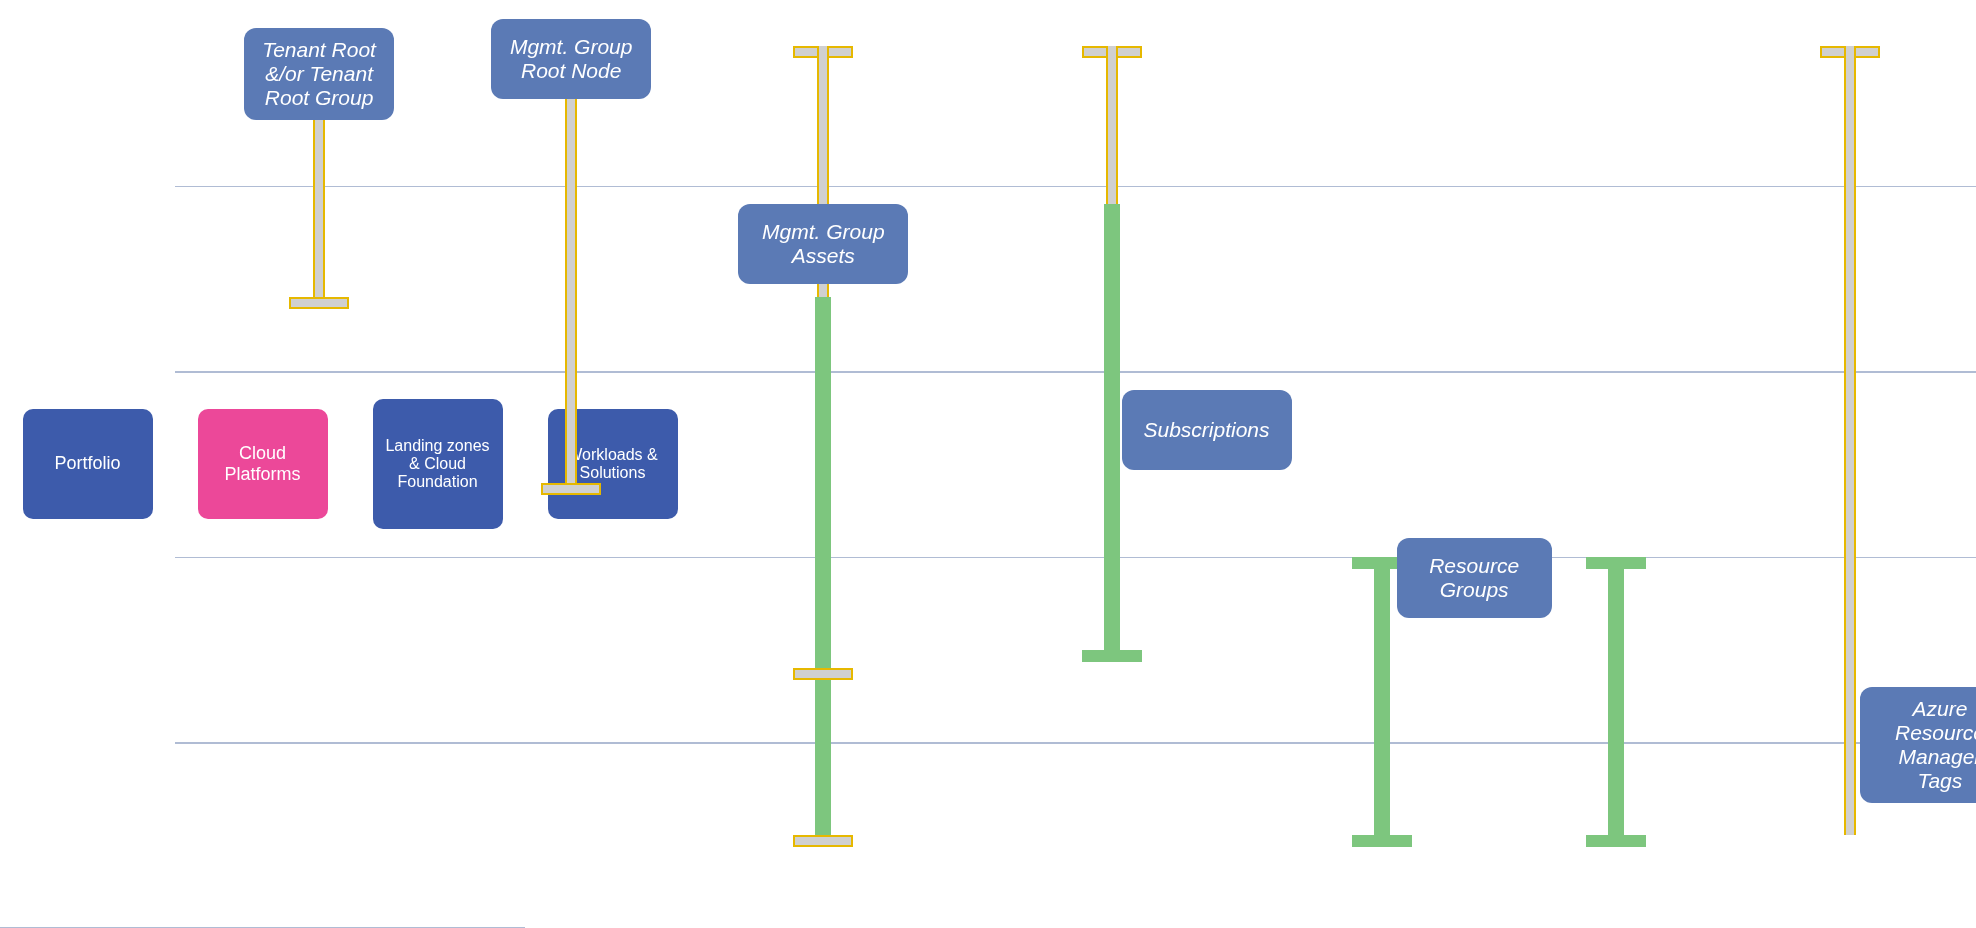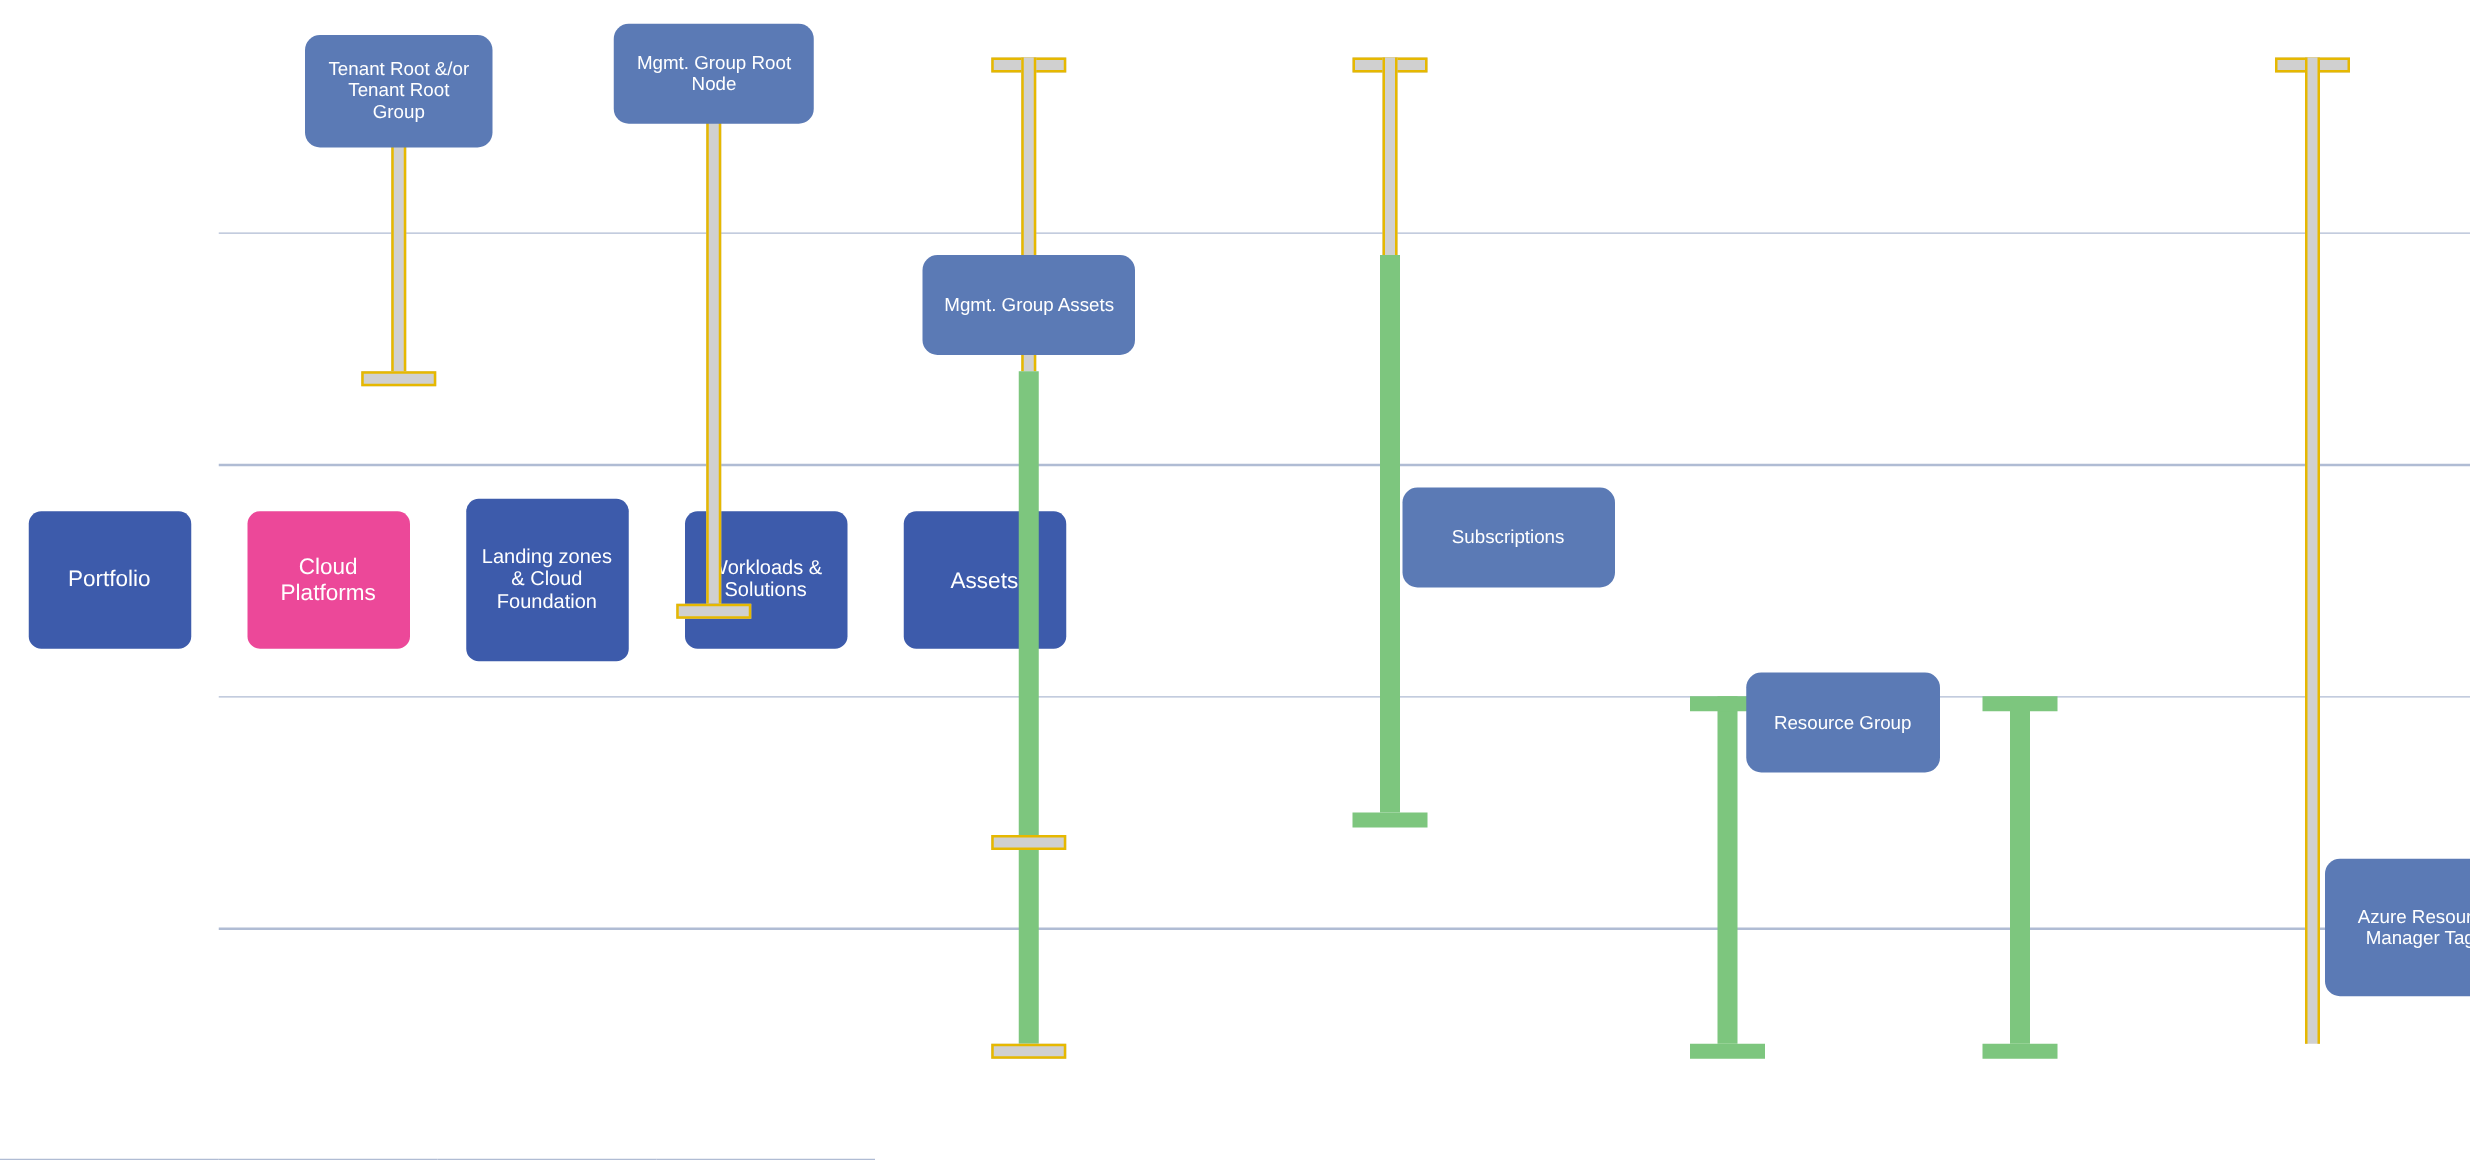--- a/index.html
+++ b/index.html
@@ -50,28 +50,29 @@
       justify-content: center;
       padding: 8px;
     }
 
     
     .node-box {
       position: absolute;
       background: #5b7ab5;
       color: #fff;
       border-radius: 12px;
-      font-size: 15px;
+      font-size: 21px;
       font-weight: 500;
       text-align: center;
       display: flex;
       align-items: center;
       justify-content: center;
       padding: 10px 14px;
       z-index: 10;
+      font-style: italic;
     }
   </style>
 </head>
 <body>
 
 <div class="main-container">
 
   <div style="display:flex; width:175px; flex-shrink:0;">
 
     <div class="row-wrapper" style="flex:1;">
@@ -91,25 +92,20 @@
         <div class="row-label" style="background:#3d5bab; width:130px; min-height:130px; font-size:16px;">Landing zones &amp; Cloud Foundation</div>
       </div>
     </div>
 
     <div class="row-wrapper" style="flex:1;">
       <div class="sidebar-cell">
         <div class="row-label" style="background:#3d5bab; width:130px; min-height:110px; font-size:16px;">Workloads &amp; Solutions</div>
       </div>
     </div>
 
-    <div class="row-wrapper" style="flex:1; border-bottom:none;">
-      <div class="sidebar-cell">
-        <div class="row-label" style="background:#3d5bab; width:130px; min-height:110px;">Assets</div>
-      </div>
-    </div>
   </div>
 
   <div style="flex:1; position:relative;">
 
     <div style="position:absolute; top:0; left:0; width:100%; height:100%; pointer-events:none;">
 
       <div style="position:absolute; top:20%; left:0; width:100%; height:1.5px; background:#b0bcd4;"></div>
       <div style="position:absolute; top:40%; left:0; width:100%; height:1.5px; background:#b0bcd4;"></div>
       <div style="position:absolute; top:60%; left:0; width:100%; height:1.5px; background:#b0bcd4;"></div>
       <div style="position:absolute; top:80%; left:0; width:100%; height:1.5px; background:#b0bcd4;"></div>
@@ -328,21 +324,21 @@
       height: 12px;
       background:#7dc67e;
     "></div>
 
     <div class="node-box" style="
       left: calc(67% + 15px);
       top: 58%;
       width: 155px;
       min-height: 80px;
     ">
-      <span>Resource Group</span>
+      <span>Resource Groups</span>
     </div>
 
     <div style="
       position:absolute;
       left: calc(80% - 30px);
       top: 60%;
       width: 60px;
       height: 12px;
       background:#7dc67e;
     "></div>

